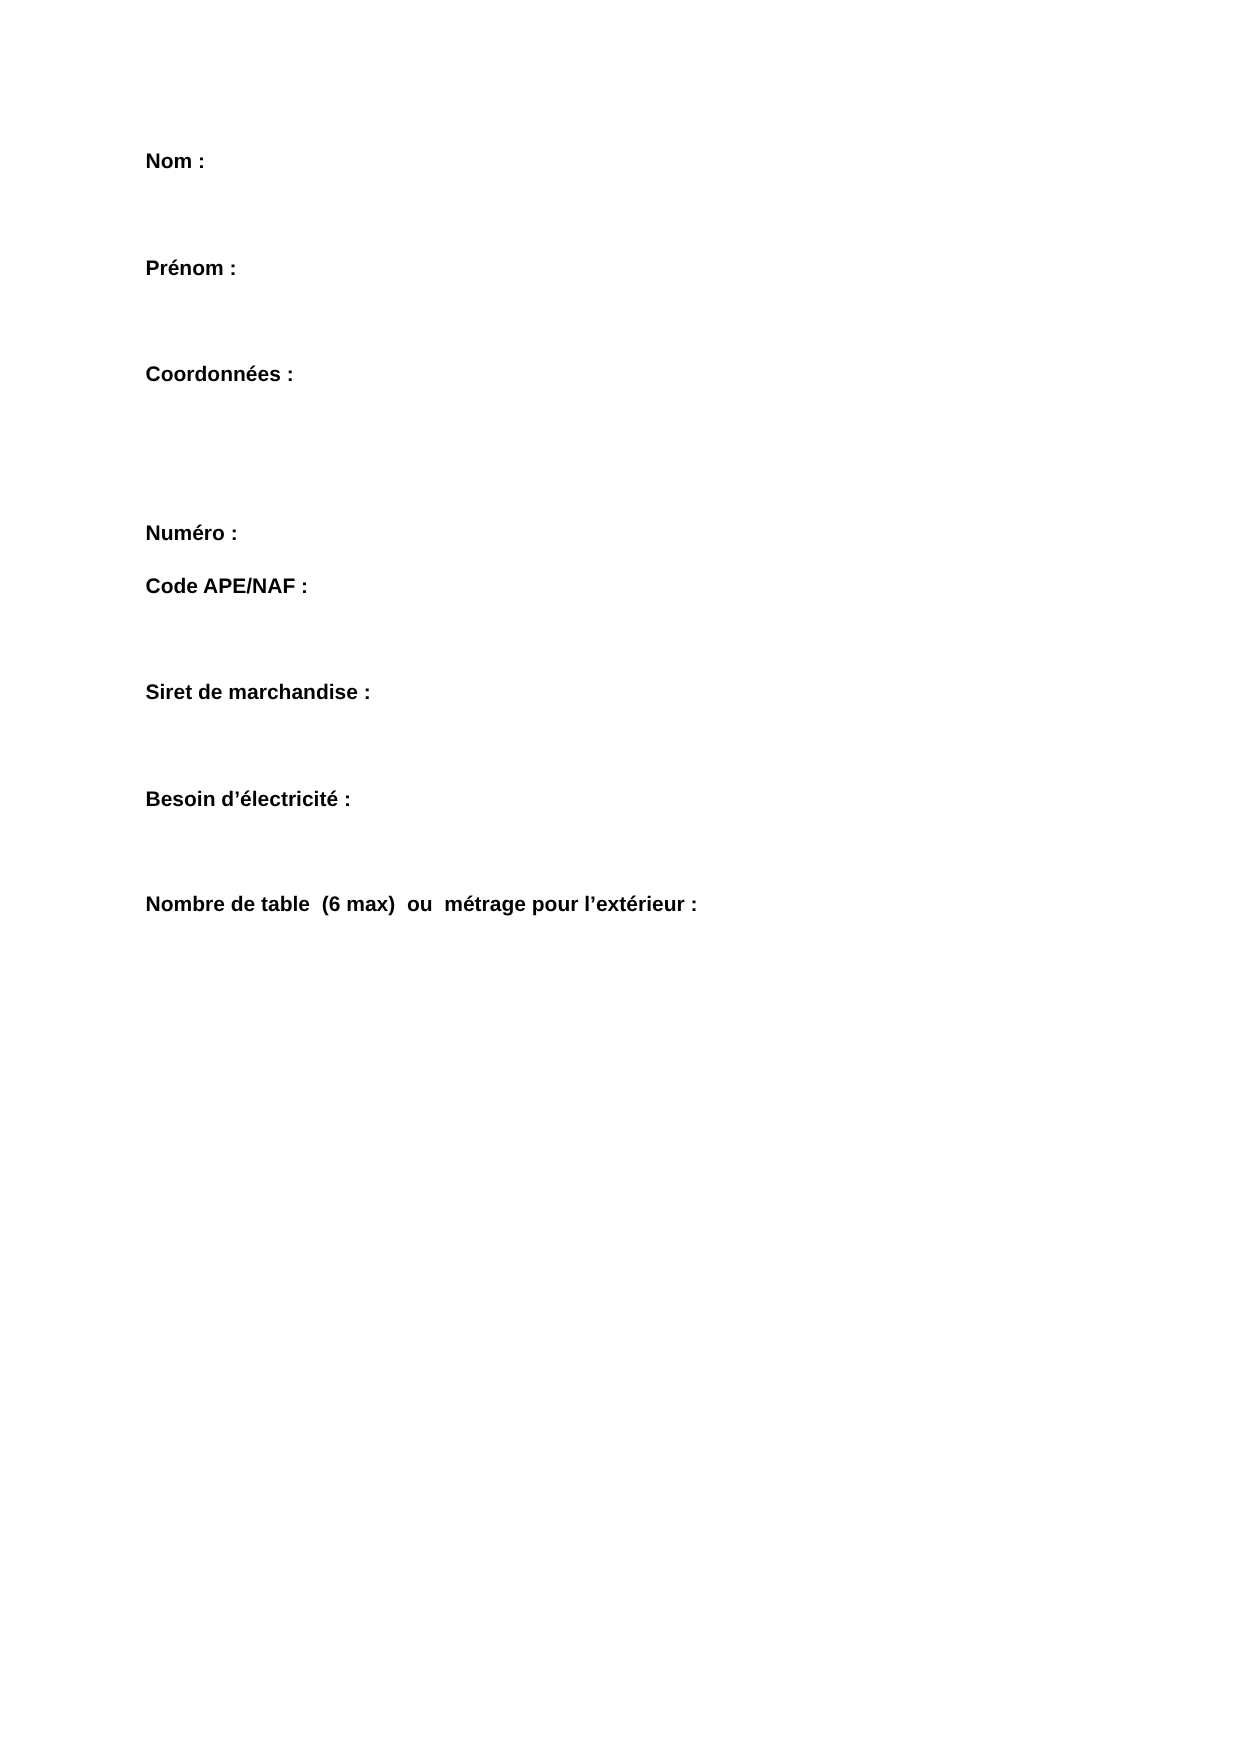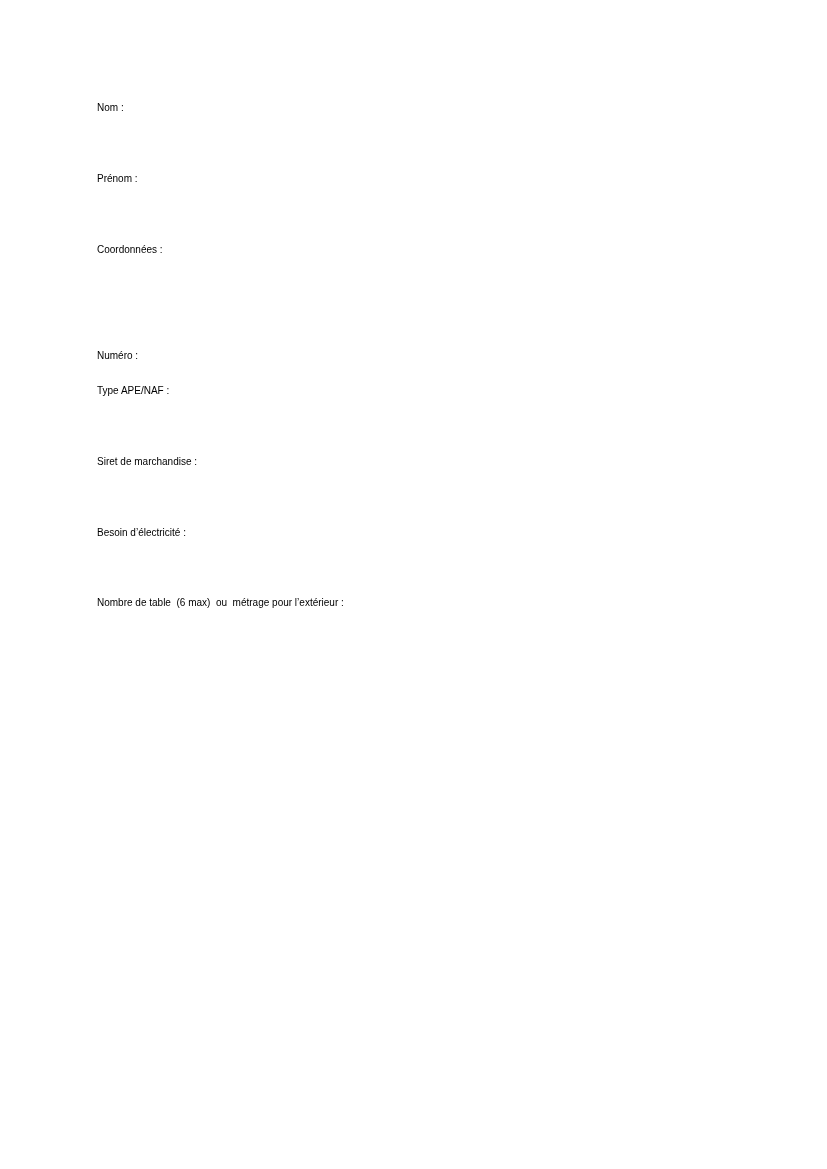--- a/index.html
+++ b/index.html
@@ -21,43 +21,43 @@
   .doc-body {
     position: absolute;
     top: 90px;
     left: 97px;
     right: 60px;
   }
   .para {
     height: 35.4px;
     line-height: 35.4px;
     font-family: "Liberation Sans", sans-serif;
-    font-size: 10px;
-    font-weight: 400;
+    font-size: 14px;
+    font-weight: 700;
     color: #000000;
     white-space: pre-wrap;
   }
   .para.blank {
     
   }
 </style>
 </head>
 <body>
 
 <div class="page">
   <div class="doc-body">
       <div class="para">Nom :</div>
       <div class="para blank"></div>
       <div class="para">Prénom :</div>
       <div class="para blank"></div>
       <div class="para">Coordonnées :</div>
       <div class="para blank"></div>
       <div class="para blank"></div>
       <div class="para">Numéro :</div>
-      <div class="para">Type APE/NAF :</div>
+      <div class="para">Code APE/NAF :</div>
       <div class="para blank"></div>
       <div class="para">Siret de marchandise :</div>
       <div class="para blank"></div>
       <div class="para">Besoin d’électricité :</div>
       <div class="para blank"></div>
       <div class="para">Nombre de table  (6 max)  ou  métrage pour l’extérieur :</div>
       <div class="para blank"></div>
     </div>
 </div>
 

